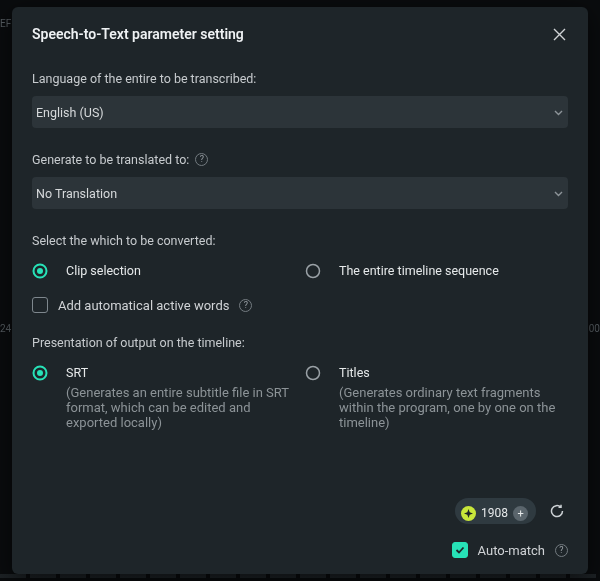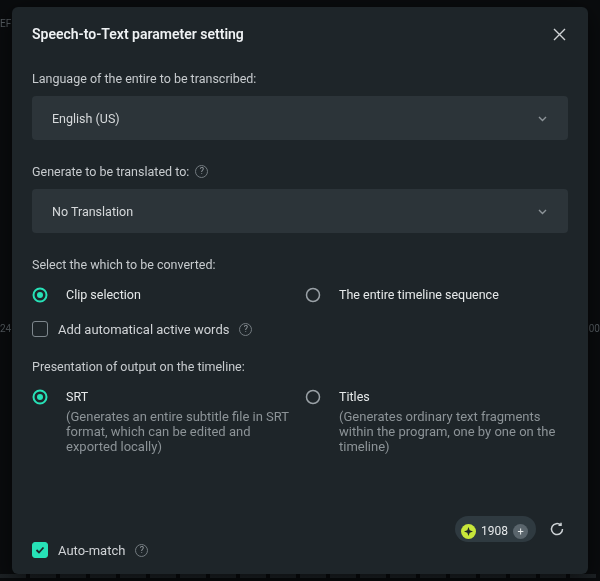--- a/index.html
+++ b/index.html
@@ -43,25 +43,25 @@
     font-size: 12.5px;
     color: #c7cbce;
     margin-bottom: 10px;
     display: flex;
     align-items: center;
     gap: 6px;
   }
   .select {
     background: #2c3439;
     border-radius: 4px;
-    height: 44px;
+    height: 32px;
     display: flex;
     align-items: center;
     justify-content: space-between;
-    padding: 0 20px;
+    padding: 0 4px;
     font-size: 12.5px;
     color: #d6d9db;
     cursor: pointer;
     margin-bottom: 24px;
   }
   .chev { color: #8d9499; display:flex; }
   .section-gap { margin-bottom: 14px; }
   .row {
     display: flex;
     gap: 10px;
@@ -154,21 +154,22 @@
   }
   .refresh {
     width: 22px; height: 22px;
     display:flex; align-items:center; justify-content:center;
     color:#cdd2d5;
     cursor:pointer;
   }
   .bottom-row {
     display:flex;
     align-items:center;
-    justify-content: space-between;
+    justify-content: flex-end;
+    margin-top: 18px;
   }
   .gen-btn {
     background: #3fd6b8;
     color: #07120f;
     border: none;
     height: 30px;
     border-radius: 4px;
     padding: 0 14px;
     display:flex;
     align-items:center;

